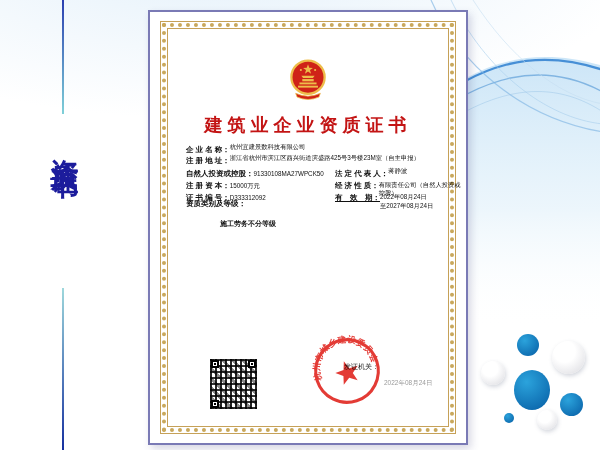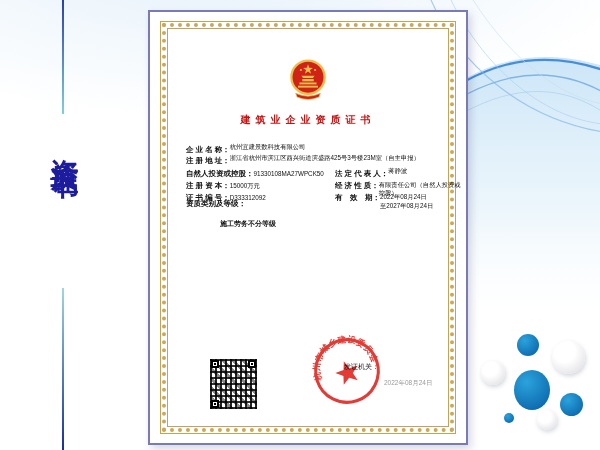--- a/index.html
+++ b/index.html
@@ -28,28 +28,28 @@
   .b7{left:560px;top:393px;width:23px;height:23px;}
   
   .cert{position:absolute;left:148px;top:10px;width:316px;height:431px;background:#fff;
         border:2px solid #7a7ab5;box-shadow:3px 4px 8px rgba(60,60,120,.2);z-index:2;}
   .frame{position:absolute;pointer-events:none;}
   .f1{inset:9px 10px;border:1px solid #c6a158;}
   .f2{inset:11px 12px;border:4px dotted #c9a85c;}
   .f3{inset:16px 17px;border:1px solid #c6a158;}
   .emblem{position:absolute;left:50%;transform:translateX(-50%);top:46px;width:38px;height:44px;}
   .cert-title{position:absolute;top:101px;left:0;width:100%;text-align:center;color:#c31414;
-        font-size:10px;font-weight:700;letter-spacing:5px;font-family:"Liberation Serif","DejaVu Serif",serif;}
+        font-size:18px;font-weight:700;letter-spacing:5px;font-family:"Liberation Serif","DejaVu Serif",serif;}
   .frow{position:absolute;font-size:7.5px;font-weight:700;color:#101010;white-space:nowrap;}
   .frow .fv{font-size:6.3px;font-weight:400;}
   .raised{position:relative;top:-3px;}
   .col-l{left:36px;}
   .col-r{left:185px;}
   .r1{top:133px;}.r2{top:144px;}.r3{top:157px;}.r4{top:169px;}.r5{top:181px;}.r6{top:187px;}
-  .rr1{top:157px;}.rr2{top:169px;}.rr3{top:181px;}
+  .rr1{top:157px;}.rr2{top:169px;}.rr3{top:181px;text-decoration:underline;}
   .rr2 .fv{display:inline-block;width:84px;white-space:normal;vertical-align:top;line-height:1.3;}
   .rr3 .fv{display:inline-block;vertical-align:top;}
   .rr3 .fv span{display:block;line-height:1.35;}
   .grade{position:absolute;left:70px;top:207px;font-size:7px;font-weight:700;color:#101010;}
   
   .qr{position:absolute;left:60px;top:347px;width:47px;height:50px;background-color:#fff;
       background-image:
         repeating-linear-gradient(90deg, rgba(0,0,0,.85) 0 2px, transparent 2px 5px),
         repeating-linear-gradient(0deg, rgba(0,0,0,.8) 0 2px, transparent 2px 6px),
         repeating-linear-gradient(45deg, rgba(0,0,0,.45) 0 3px, transparent 3px 7px);}

